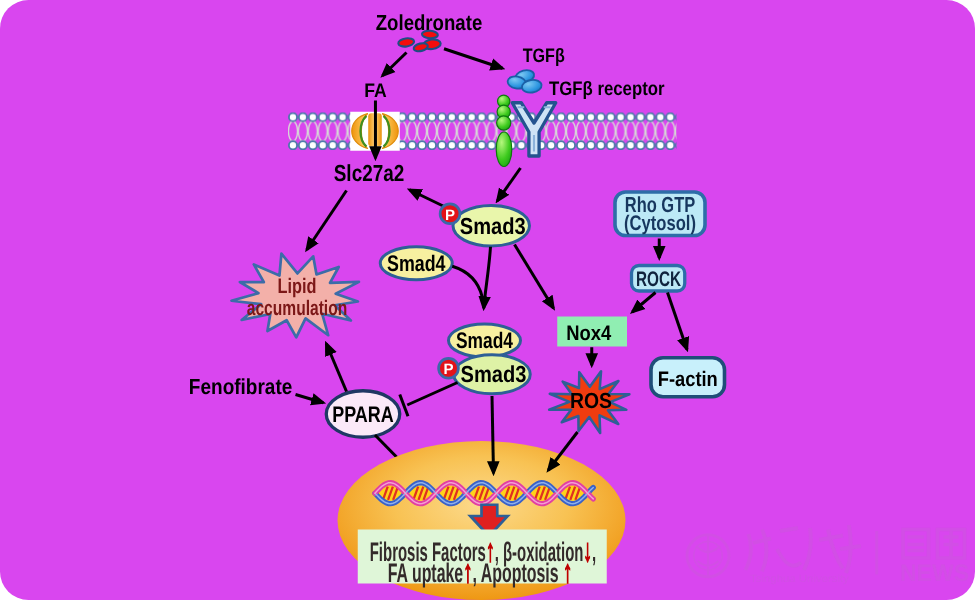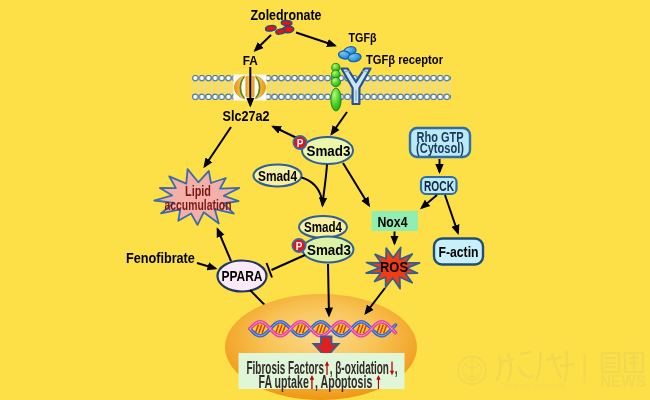--- a/index.html
+++ b/index.html
@@ -1,16 +1,16 @@
 <!DOCTYPE html>
 <html><head><meta charset="utf-8">
 <style>
   html,body{margin:0;padding:0;background:#fff;}
-  .wrap{position:relative;width:650px;height:400px;overflow:hidden;background:#fde047;
-        font-family:"Liberation Sans", sans-serif;}
+  .wrap{position:relative;width:650px;height:400px;overflow:hidden;background:#d946ef;
+        font-family:"Liberation Sans", sans-serif;border-radius:19px;}
   svg text{font-family:"Liberation Sans", sans-serif;}
 </style></head>
 <body>
 <div class="wrap">
 <svg width="650" height="400" viewBox="0 0 650 400">
 <defs>
   <marker id="ah" viewBox="0 0 10 10" refX="8" refY="5" markerWidth="5" markerHeight="5" orient="auto-start-reverse">
     <path d="M0,0.8 L10,5 L0,9.2 z" fill="#000"></path>
   </marker>
   <pattern id="mem" x="192" y="75" width="6.62" height="25" patternUnits="userSpaceOnUse">

